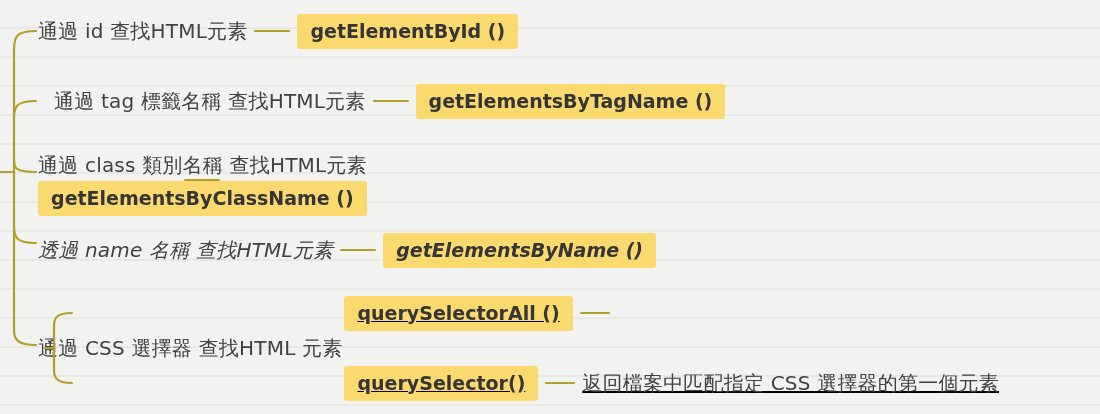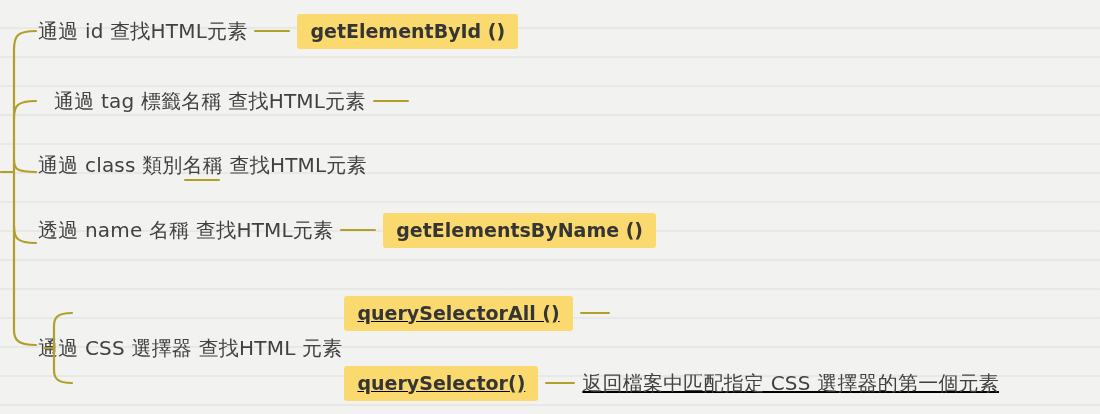--- a/index.html
+++ b/index.html
@@ -34,21 +34,21 @@
     position: absolute;
     left: 38px;
     height: 40px;
     display: flex;
     align-items: center;
     white-space: nowrap;
   }
   .row-1 { top: 11px; }
   .row-2 { top: 81px; margin-left: 16px; }
   .row-3 { top: 152px; flex-direction: column; }
-  .row-4 { top: 210px; }
+  .row-4 { top: 230px; font-style: italic; }
 
   .row-5-wrap {
     position: absolute;
     left: 38px;
     top: 293px;
     height: 110px;
     display: flex;
     align-items: center;
     white-space: nowrap;
   }
@@ -112,25 +112,27 @@
 
   <div class="row row-1">
     <span class="label">通過 id 查找HTML元素</span>
     <i class="hline"></i>
     <span class="node">getElementById ()</span>
   </div>
 
   <div class="row row-2">
     <span class="label">通過 tag 標籤名稱 查找HTML元素</span>
     <i class="hline"></i>
+    <span class="node">getElementsByTagName ()</span>
   </div>
 
   <div class="row row-3">
     <span class="label">通過 class 類別名稱 查找HTML元素</span>
     <i class="hline"></i>
+    <span class="node">getElementsByClassName ()</span>
   </div>
 
   <div class="row row-4">
     <span class="label">透過 name 名稱 查找HTML元素</span>
     <i class="hline"></i>
     <span class="node">getElementsByName ()</span>
   </div>
 
   <div class="row-5-wrap">
     <span class="label">通過 CSS 選擇器 查找HTML 元素</span>

